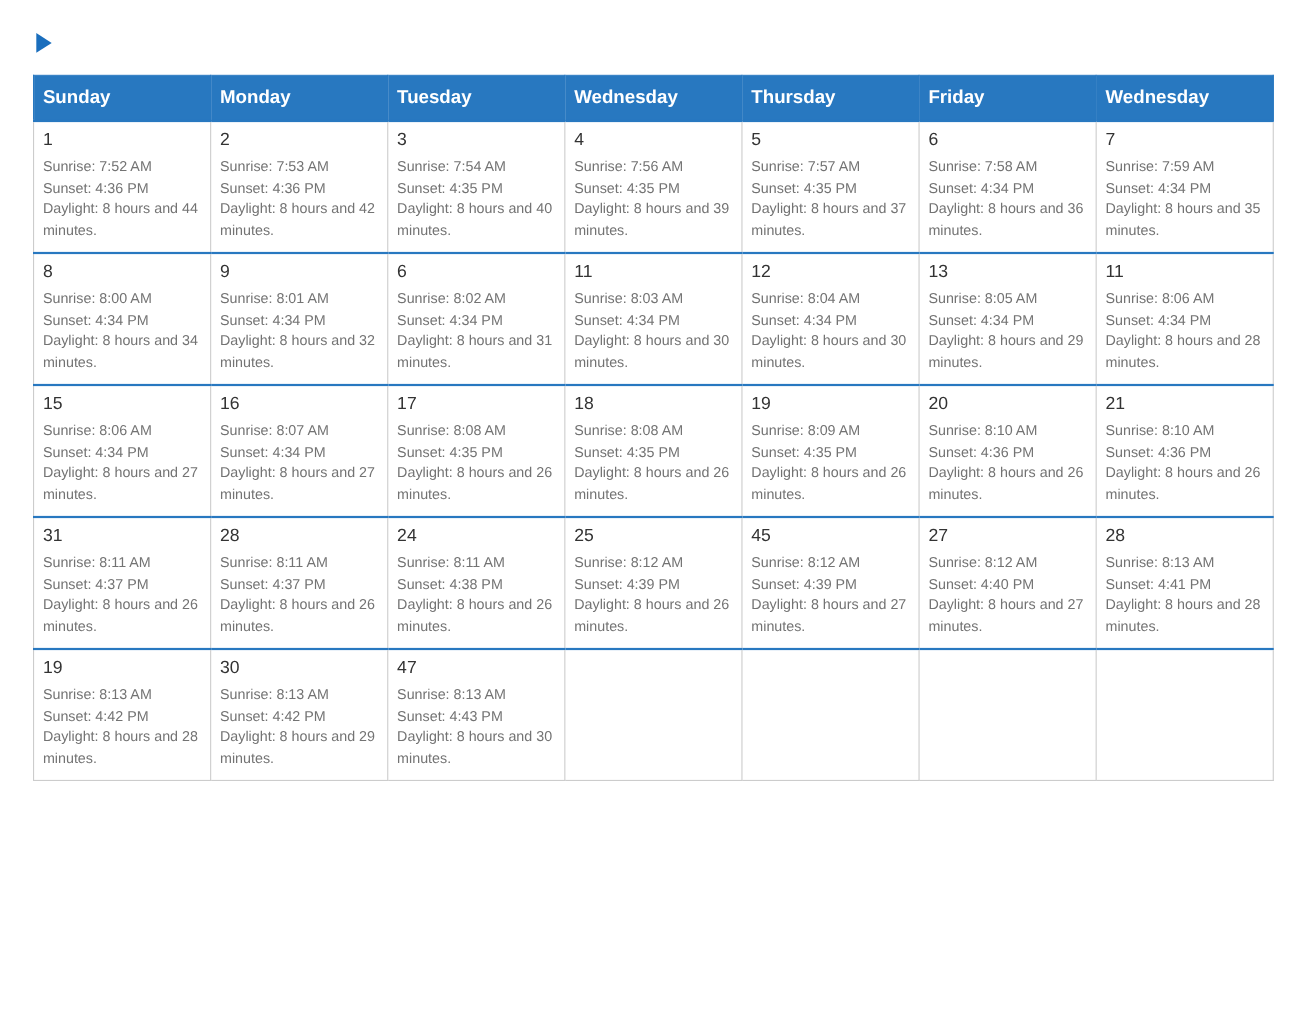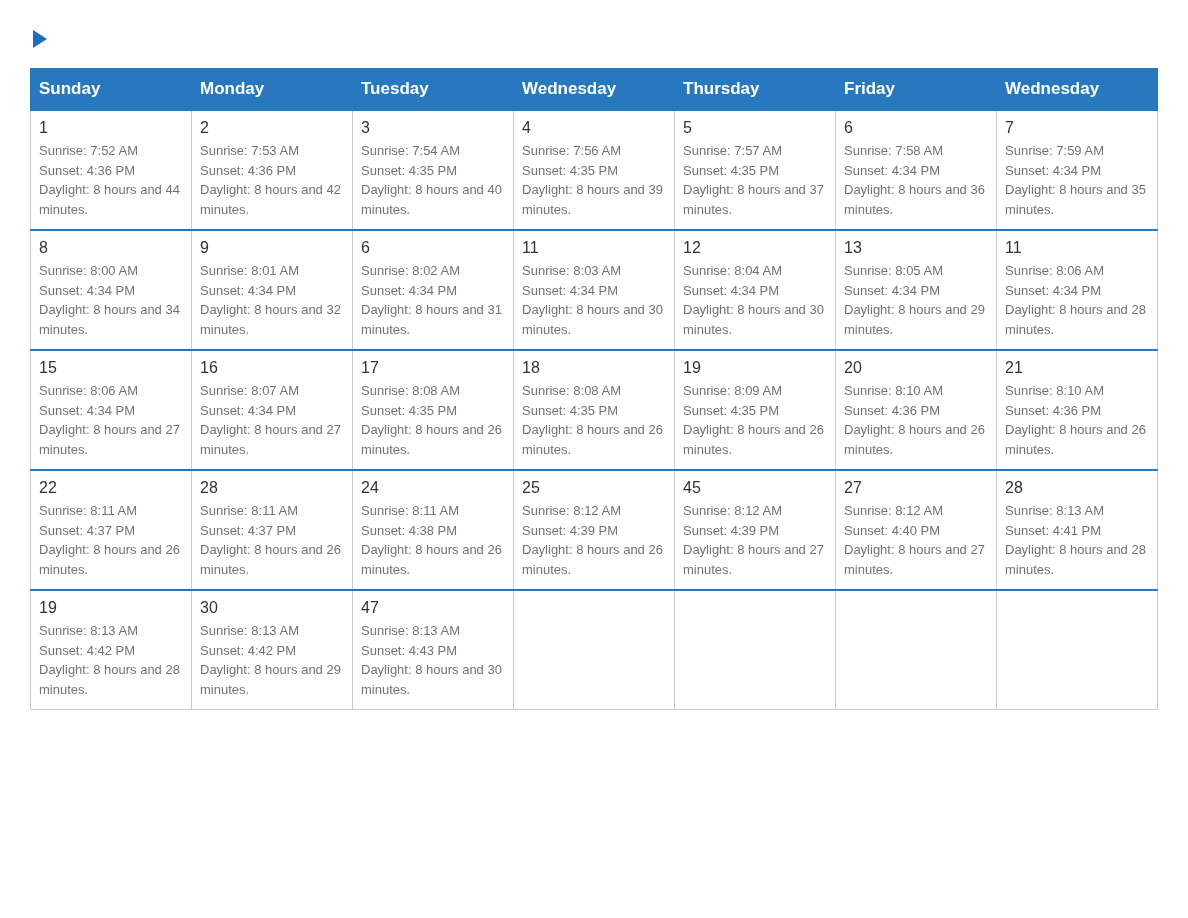--- a/index.html
+++ b/index.html
@@ -219,21 +219,21 @@
           <span class="day-number">20</span>
 <div class="day-info">Sunrise: 8:10 AM<br>Sunset: 4:36 PM<br>Daylight: 8 hours and 26 minutes.</div>
         </td>
         <td>
           <span class="day-number">21</span>
 <div class="day-info">Sunrise: 8:10 AM<br>Sunset: 4:36 PM<br>Daylight: 8 hours and 26 minutes.</div>
         </td>
       </tr>
       <tr>
         <td>
-          <span class="day-number">22</span>
+          <span class="day-number">31</span>
 <div class="day-info">Sunrise: 8:11 AM<br>Sunset: 4:37 PM<br>Daylight: 8 hours and 26 minutes.</div>
         </td>
         <td>
           <span class="day-number">28</span>
 <div class="day-info">Sunrise: 8:11 AM<br>Sunset: 4:37 PM<br>Daylight: 8 hours and 26 minutes.</div>
         </td>
         <td>
           <span class="day-number">24</span>
 <div class="day-info">Sunrise: 8:11 AM<br>Sunset: 4:38 PM<br>Daylight: 8 hours and 26 minutes.</div>
         </td>

